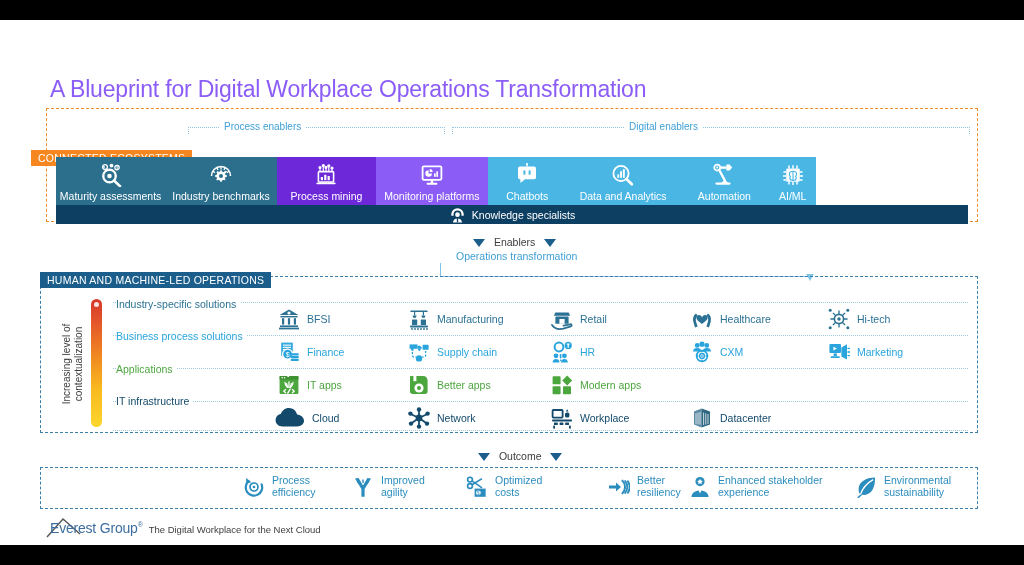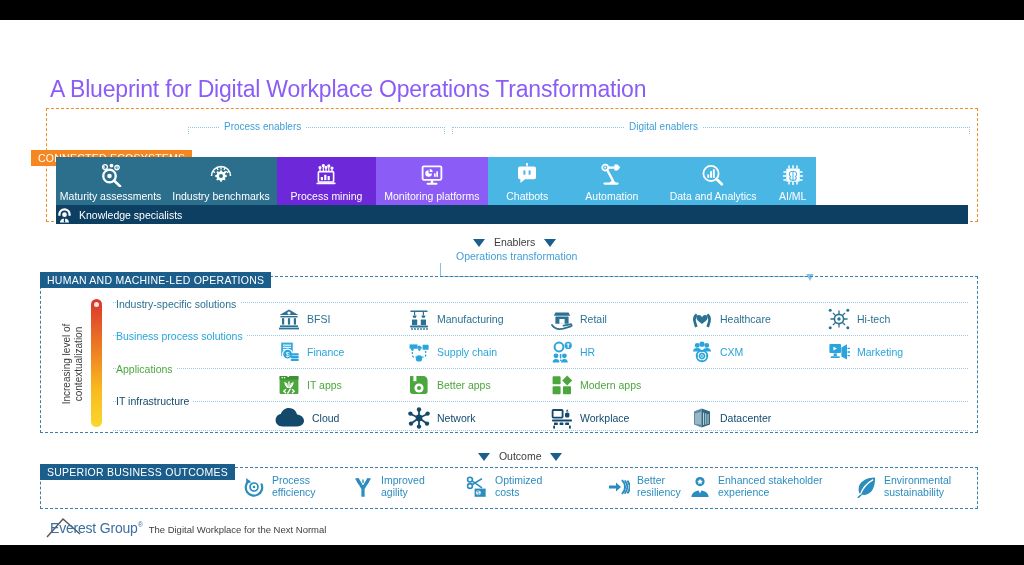--- a/index.html
+++ b/index.html
@@ -42,21 +42,21 @@
   .eco-band{position:absolute;display:flex;height:48px;overflow:hidden;}
   .eco-cell{
     position:relative;display:flex;flex-direction:column;align-items:center;
     justify-content:flex-end;padding-bottom:3px;box-sizing:border-box;
   }
   .eco-cell .ico{height:26px;display:flex;align-items:center;justify-content:center;margin-bottom:2px;}
   .eco-cell .lbl{color:#fff;font-size:10.5px;white-space:nowrap;line-height:12px;}
 
   .ks-bar{
     position:absolute;background:#0d3f63;height:19px;display:flex;align-items:center;
-    gap:6px;
+    justify-content:center;gap:6px;
   }
   .ks-bar .lbl{color:#fff;font-size:10.5px;white-space:nowrap;}
 
   
   .conn-label{position:absolute;font-size:10.5px;white-space:nowrap;}
   .tri{width:0;height:0;border-left:6px solid transparent;border-right:6px solid transparent;
        border-top:8px solid #1b5e8c;display:inline-block;vertical-align:middle;}
   .ops-line{position:absolute;border-left:1.5px solid #7ec4e8;border-bottom:1.5px solid #7ec4e8;
             box-sizing:border-box;}
 
@@ -200,48 +200,48 @@
           <circle cx="13" cy="1.2" r="1.1" fill="#fff"></circle>
           <g fill="#49b6e4">
             <rect x="9.4" y="7.2" width="2" height="4.6" rx=".9"></rect>
             <rect x="14.6" y="7.2" width="2" height="4.6" rx=".9"></rect>
           </g>
         </svg>
       </span>
       <span class="lbl">Chatbots</span>
     </div>
 
+    <div class="eco-cell" style="width:135px;background:#49b6e4;">
+      <span class="ico">
+        <svg width="26" height="24" viewBox="0 0 26 24">
+          <circle cx="11" cy="10.4" r="7.6" fill="none" stroke="#fff" stroke-width="1.8"></circle>
+          <g fill="#fff">
+            <rect x="7.3" y="11.4" width="1.9" height="3.4"></rect>
+            <rect x="10.1" y="8.2" width="1.9" height="6.6"></rect>
+            <rect x="12.9" y="6.2" width="1.9" height="8.6"></rect>
+          </g>
+          <path d="M16.5 16 L21.8 21.3" stroke="#fff" stroke-width="2.8" stroke-linecap="round"></path>
+        </svg>
+      </span>
+      <span class="lbl">Data and Analytics</span>
+    </div>
+
     <div class="eco-cell" style="width:108px;background:#49b6e4;">
       <span class="ico">
         <svg width="26" height="24" viewBox="0 0 26 24">
           <circle cx="6.2" cy="4.6" r="3" fill="none" stroke="#fff" stroke-width="1.7"></circle>
           <circle cx="6.2" cy="4.6" r="1" fill="#fff"></circle>
           <path d="M9.2 4.6 h6.4" stroke="#fff" stroke-width="2.4"></path>
           <path d="M15.4 1.6 h3.2 l2.6 3 -2.6 3 h-3.2 z" fill="#fff"></path>
           <path d="M8.2 7 L13.8 17.4" stroke="#fff" stroke-width="2.4" stroke-linecap="round"></path>
           <path d="M5.5 20.6 h13" stroke="#fff" stroke-width="2.2" stroke-linecap="round"></path>
           <path d="M9.6 20.6 L13.8 16.4 L17.8 20.6 z" fill="#fff"></path>
         </svg>
       </span>
       <span class="lbl">Automation</span>
-    </div>
-
-    <div class="eco-cell" style="width:135px;background:#49b6e4;">
-      <span class="ico">
-        <svg width="26" height="24" viewBox="0 0 26 24">
-          <circle cx="11" cy="10.4" r="7.6" fill="none" stroke="#fff" stroke-width="1.8"></circle>
-          <g fill="#fff">
-            <rect x="7.3" y="11.4" width="1.9" height="3.4"></rect>
-            <rect x="10.1" y="8.2" width="1.9" height="6.6"></rect>
-            <rect x="12.9" y="6.2" width="1.9" height="8.6"></rect>
-          </g>
-          <path d="M16.5 16 L21.8 21.3" stroke="#fff" stroke-width="2.8" stroke-linecap="round"></path>
-        </svg>
-      </span>
-      <span class="lbl">Data and Analytics</span>
     </div>
 
     <div class="eco-cell" style="width:56px;background:#49b6e4;">
       <span class="ico">
         <svg width="26" height="24" viewBox="0 0 26 24">
           <rect x="6.2" y="5.4" width="13.6" height="13.4" rx="1.4" fill="#fff"></rect>
           <g stroke="#fff" stroke-width="1.5">
             <path d="M9 5.4 V2.6 M13 5.4 V2.2 M17 5.4 V2.6"></path>
             <path d="M9 18.8 v2.8 M13 18.8 v3.2 M17 18.8 v2.8"></path>
             <path d="M6.2 9 H3.4 M6.2 13 H3 M6.2 17 H3.4"></path>
@@ -572,21 +572,20 @@
     <span class="lbl" style="color:#134a6b;">Datacenter</span>
   </div>
 
   <div class="conn-label" style="left:478px;top:430px;color:#3d3d3d;">
     <span class="tri"></span>
     <span style="margin:0 6px;">Outcome</span>
     <span class="tri"></span>
   </div>
 
   <div class="frame blue" style="left:40px;top:447px;width:938px;height:42px;"></div>
-  <div class="badge navy" style="left:40px;top:444px;">SUPERIOR BUSINESS OUTCOMES</div>
 
   <div class="out-item" style="left:243px;top:455px;">
     <span class="ico">
       <svg width="22" height="22" viewBox="0 0 22 22" fill="none" stroke="#2b8cbe">
         <path d="M18.6 8.4 A8.2 8.2 0 1 1 5.6 5.2" stroke-width="2.2" stroke-linecap="round"></path>
         <path d="M3.2 2 L3.2 7.4 L8.4 6.2 z" fill="#2b8cbe" stroke="none"></path>
         <circle cx="11" cy="11" r="4" stroke-width="1.7"></circle>
         <circle cx="11" cy="11" r="1.3" fill="#2b8cbe" stroke="none"></circle>
       </svg>
     </span>
@@ -673,16 +672,16 @@
       <span>Environmental</span><br>
       <span>sustainability</span>
     </span>
   </div>
 
   <svg class="peak" width="36" height="22" viewBox="0 0 36 22">
     <path d="M1 21 L17 3 L34 18" fill="none" stroke="#5a5a5a" stroke-width="1.5"></path>
   </svg>
   <div class="logo-wrap">
     <span class="logo-text"><span>Everest Group</span><span class="logo-reg">®</span></span>
-    <span class="tagline">The Digital Workplace for the Next Normal</span>
+    <span class="tagline">The Digital Workplace for the Next Cloud</span>
   </div>
 
 </div>
 
 </body></html>

